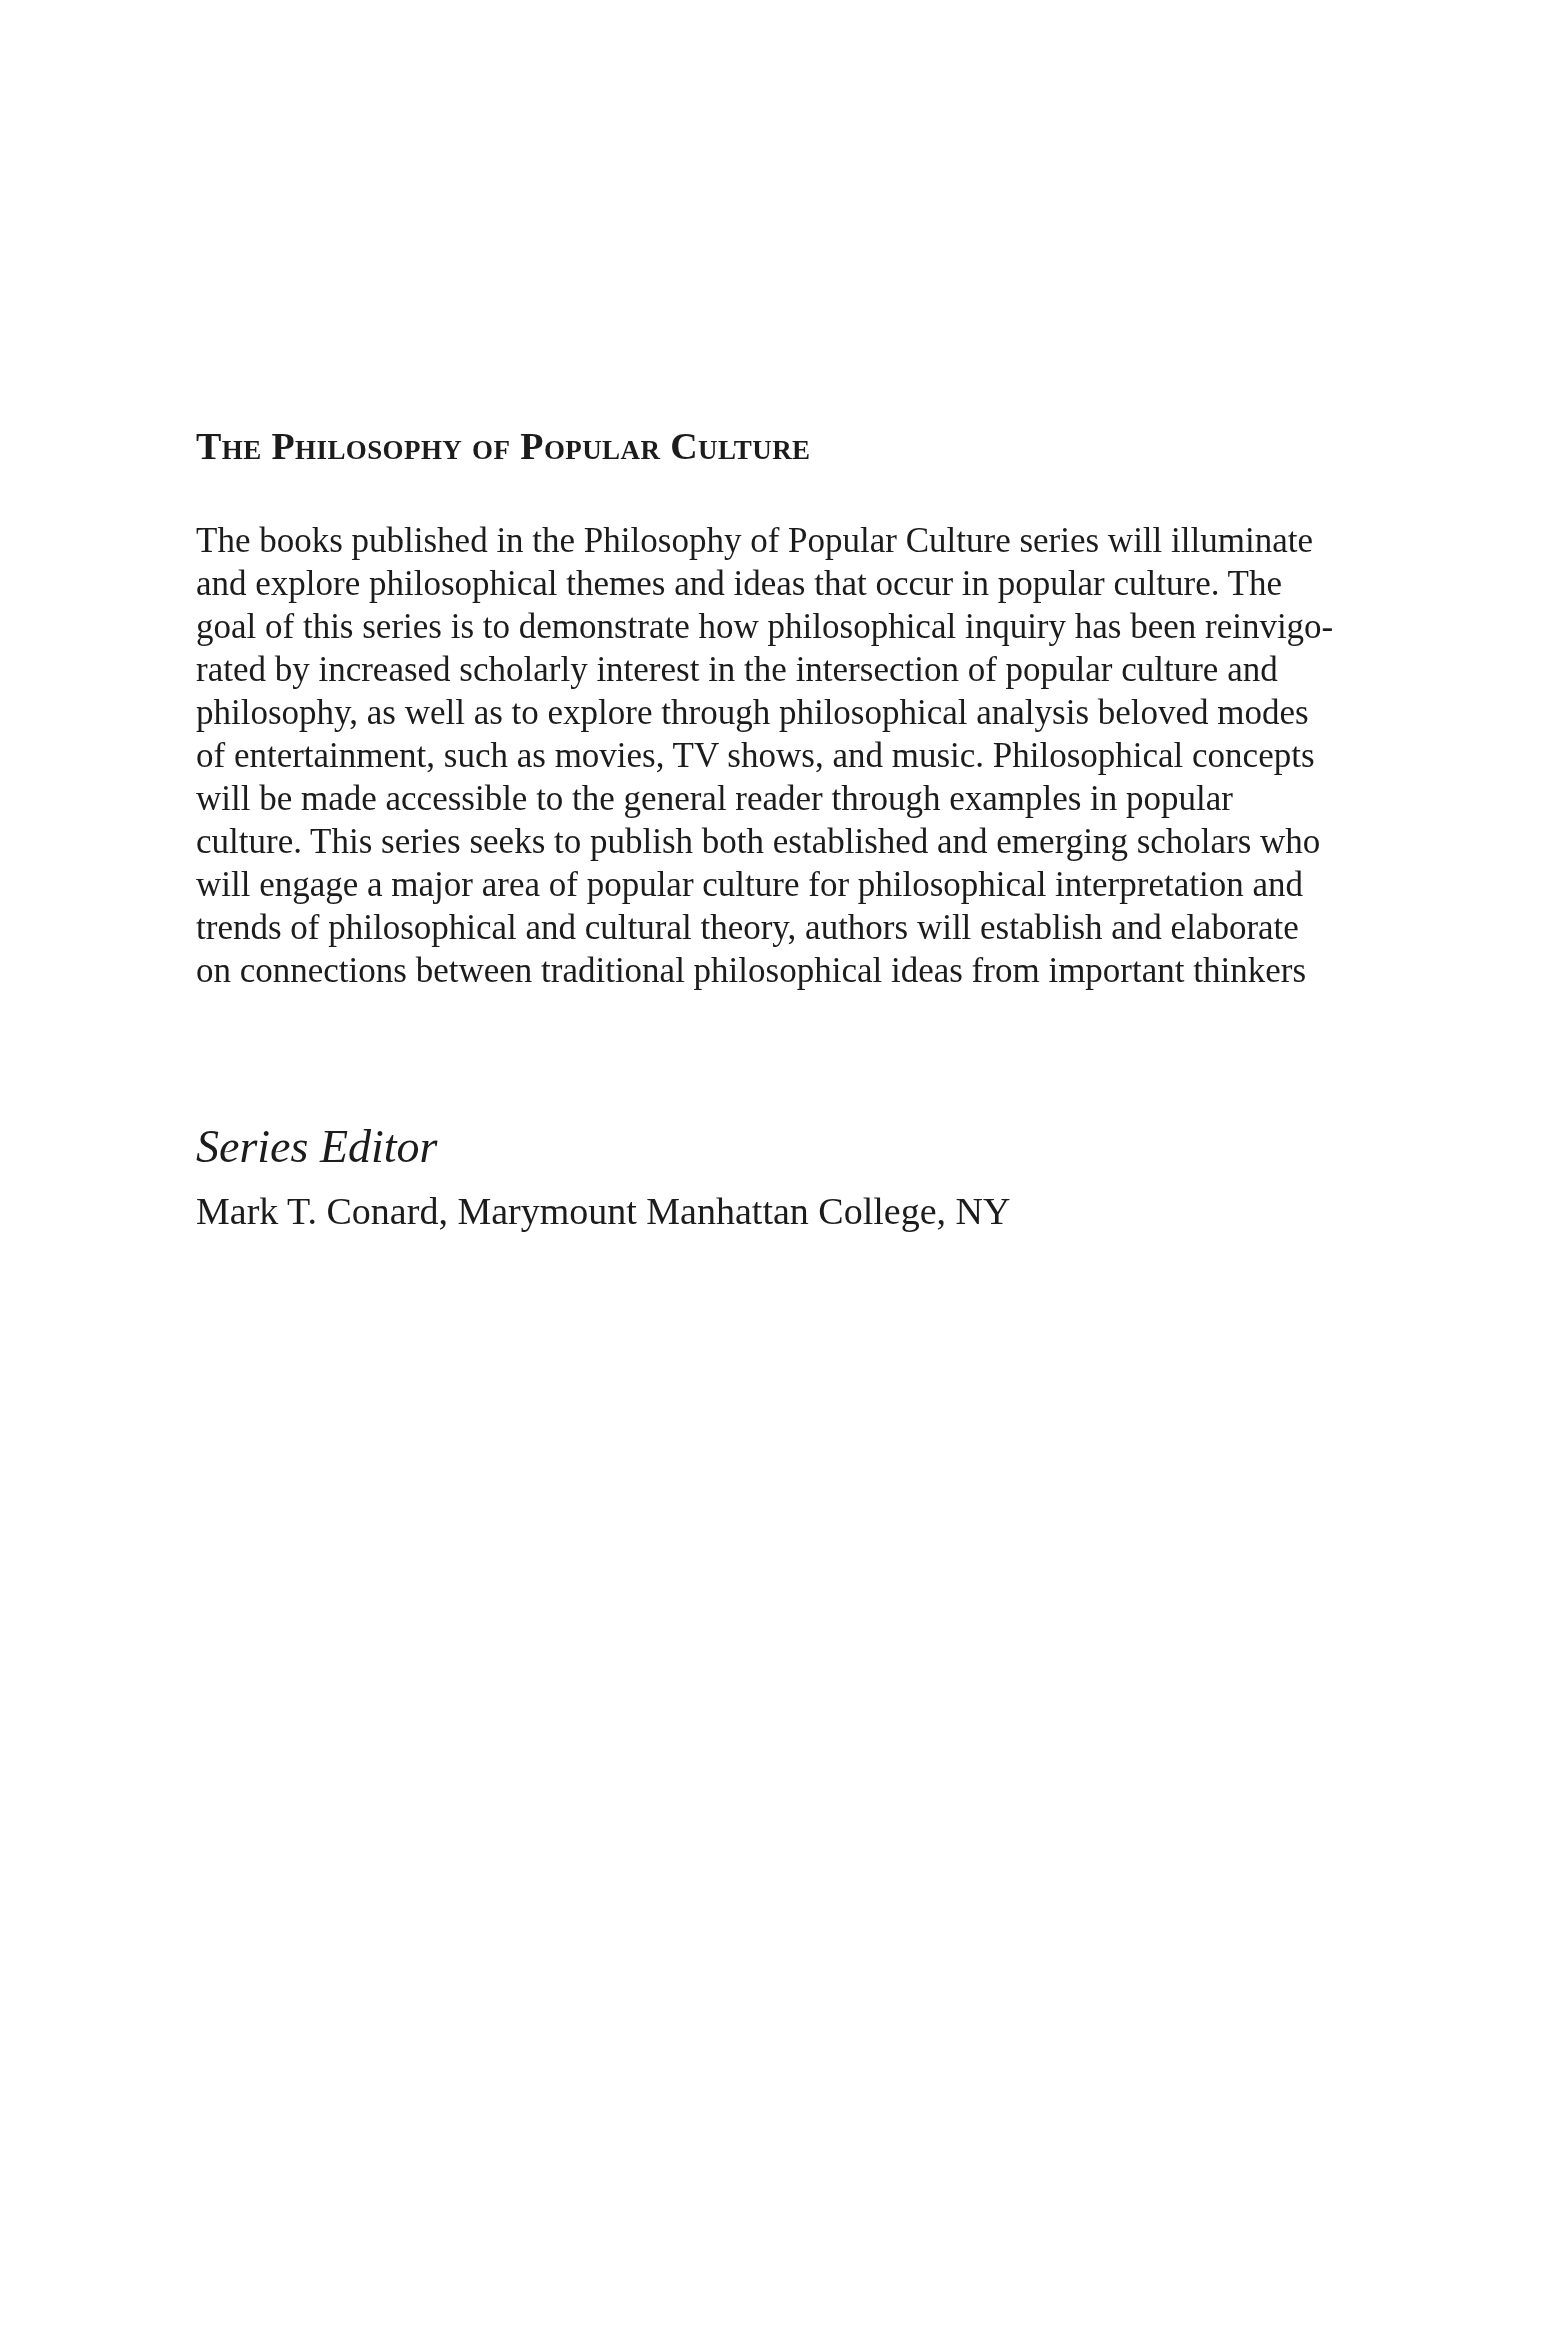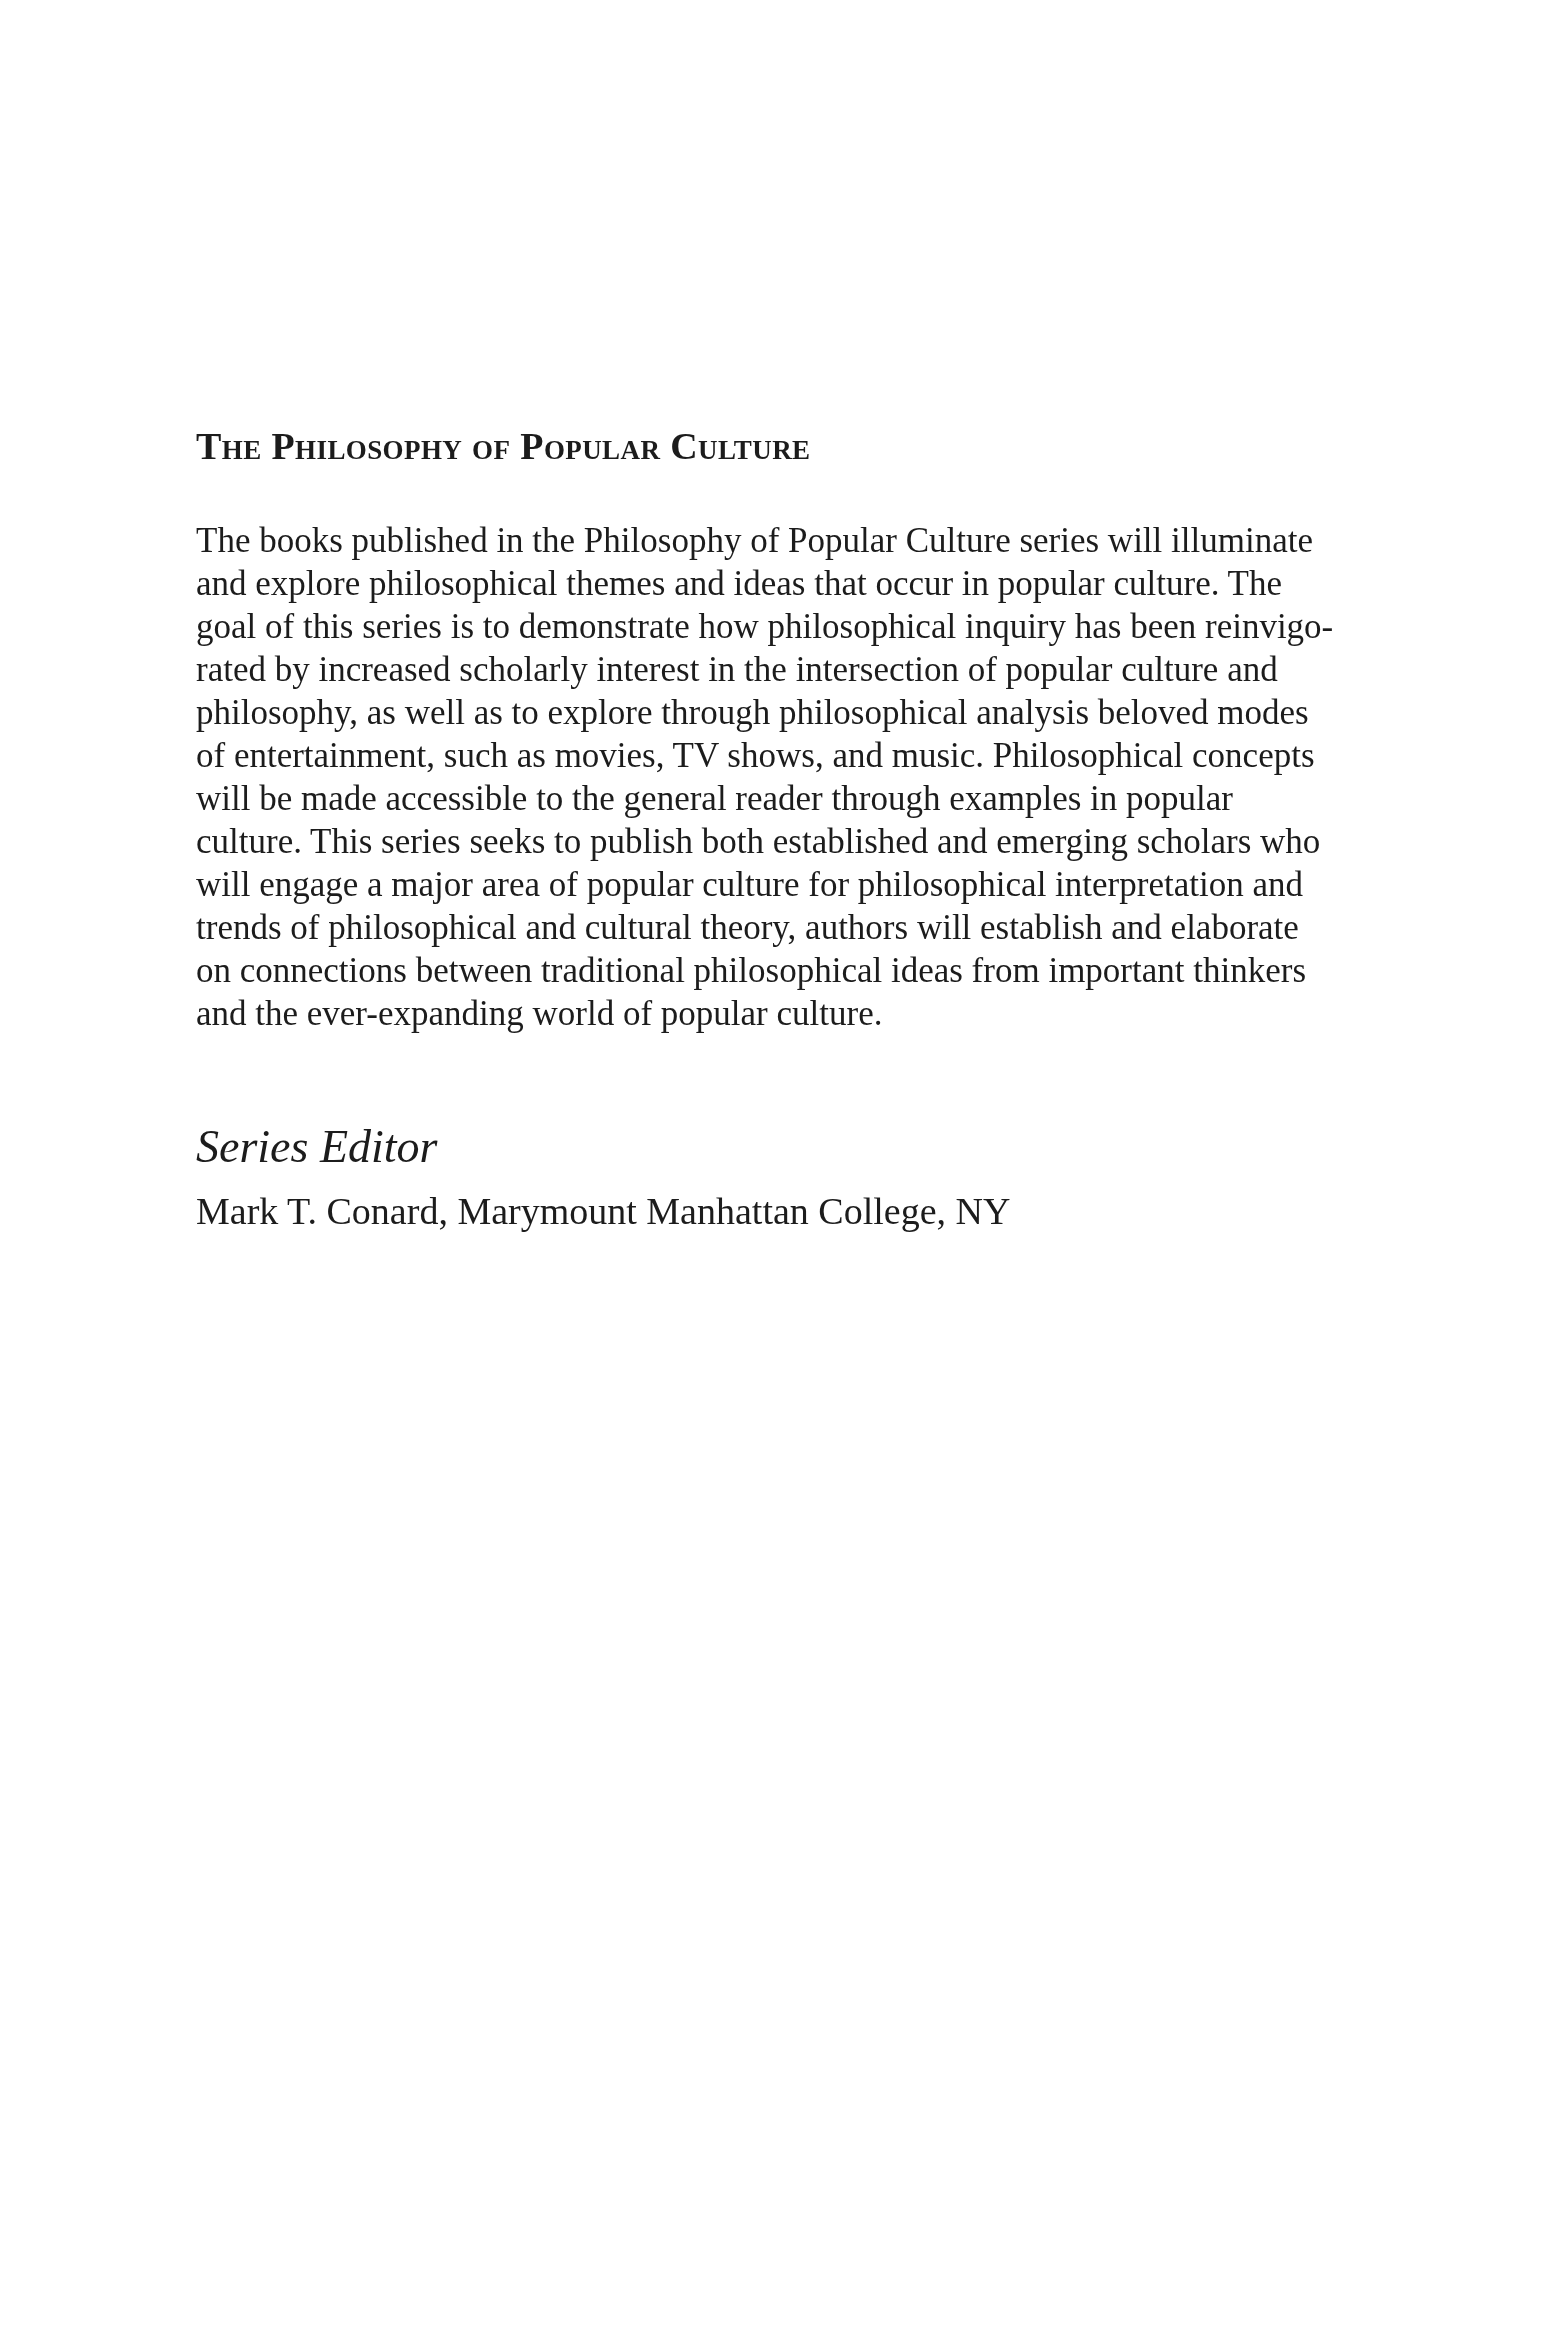--- a/index.html
+++ b/index.html
@@ -74,21 +74,20 @@
     <div class="line">and explore philosophical themes and ideas that occur in popular culture. The</div>
     <div class="line">goal of this series is to demonstrate how philosophical inquiry has been reinvigo-</div>
     <div class="line">rated by increased scholarly interest in the intersection of popular culture and</div>
     <div class="line">philosophy, as well as to explore through philosophical analysis beloved modes</div>
     <div class="line">of entertainment, such as movies, TV shows, and music. Philosophical concepts</div>
     <div class="line">will be made accessible to the general reader through examples in popular</div>
     <div class="line">culture. This series seeks to publish both established and emerging scholars who</div>
     <div class="line">will engage a major area of popular culture for philosophical interpretation and</div>
     <div class="line">trends of philosophical and cultural theory, authors will establish and elaborate</div>
     <div class="line">on connections between traditional philosophical ideas from important thinkers</div>
-    <div class="line">and the ever-expanding world of popular culture.</div>
   </div>
 
   <p class="series-editor-label">Series Editor</p>
 
   <p class="series-editor-name">Mark T. Conard, Marymount Manhattan College, NY</p>
 
 </div>
 
 
 </body></html>

